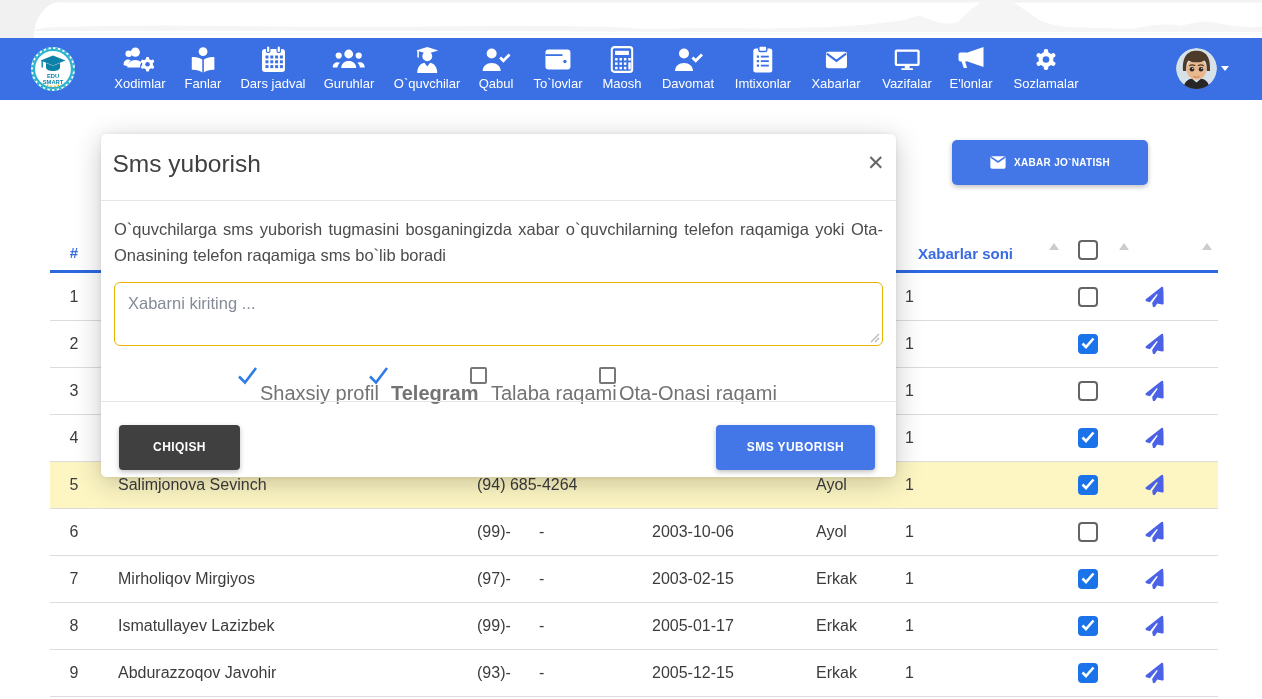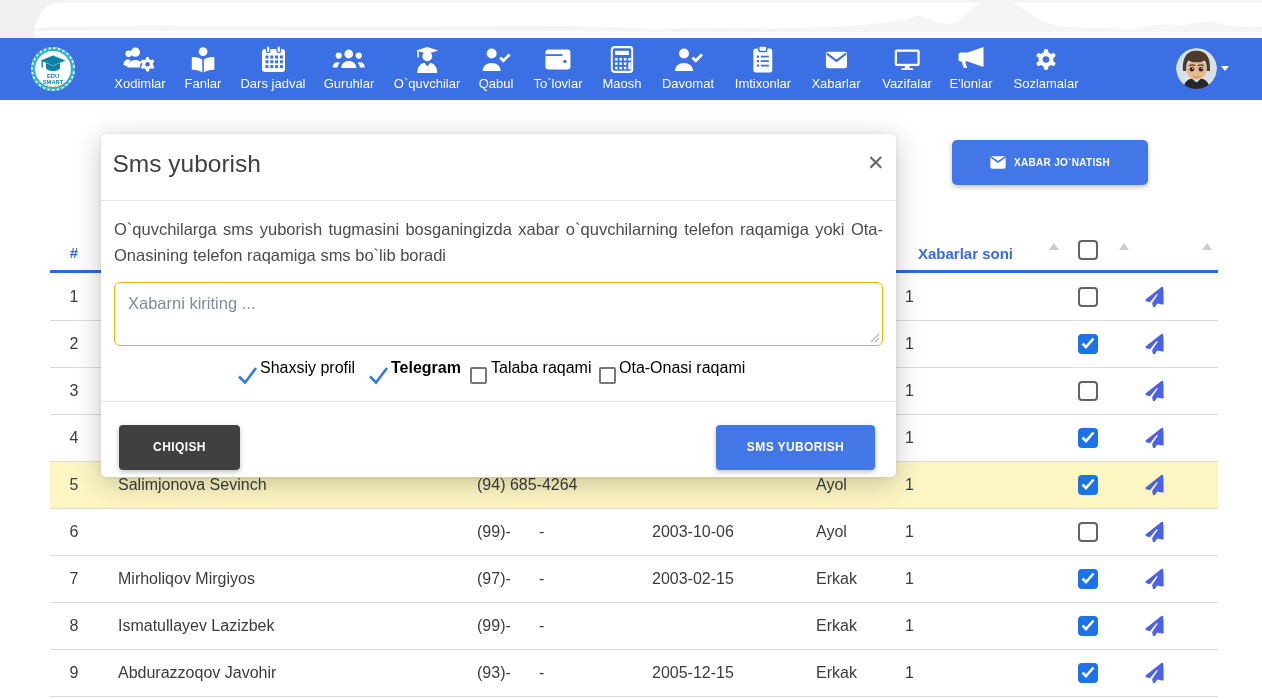--- a/index.html
+++ b/index.html
@@ -48,21 +48,21 @@
 
 #modal { position:absolute; left:101px; top:134px; width:795px; height:343px; background:#fff; border-radius:5px; box-shadow:0 6px 28px rgba(0,0,0,.22), 0 0 4px rgba(0,0,0,.08); }
 #modal .ttl { position:absolute; left:11.5px; top:16px; font-size:24.5px; color:#404040; }
 #modal .cls { position:absolute; left:766px; top:17px; font-size:21px; color:#666; }
 #modal .dv1 { position:absolute; left:0; top:66px; width:795px; height:1px; background:#e5e5e5; }
 #modal .dsc { position:absolute; left:13px; top:82px; width:769px; font-size:16.5px; line-height:26px; color:#4c4c4c; }
 #modal .dsc .j { text-align:justify; height:26px; overflow:hidden; }
 #modal .dsc .j::after { content:""; display:inline-block; width:100%; }
 #modal .ta { position:absolute; left:13px; top:148px; width:769px; height:64px; border:1px solid #eab308; border-radius:6px; }
 #modal .ta .plh { position:absolute; left:13px; top:11px; font-size:16.5px; color:#848b97; }
-#modal .mchk { position:absolute; top:225px; height:22px; font-size:16px; color:#000000; }
+#modal .mchk { position:absolute; top:248px; height:22px; font-size:20px; color:#737373; }
 #modal .mcb { position:absolute; top:233px; width:17px; height:17px; border:2px solid #777; border-radius:2px; }
 #modal .dv2 { position:absolute; left:0; top:267px; width:795px; height:1px; background:#e5e5e5; }
 .mbtn { position:absolute; top:291px; height:45px; border-radius:4px; color:#fff; font-weight:bold; font-size:12px; text-align:center; line-height:45px; letter-spacing:.4px; box-shadow:0 2px 5px rgba(0,0,0,.25); }
 #btn-or { left:18px; width:121px; background:#404040; }
 #btn-bl { left:615px; width:159px; background:#4377e8; }
 </style>
 </head>
 <body>
 <div id="app">
   <div id="strip"><svg width="1262" height="38" viewBox="0 0 1262 38">
@@ -421,20 +421,21 @@
       </div>
       <svg class="pl" width="20" height="19" viewBox="0 0 512 512" preserveAspectRatio="none">
         <path fill="#4b61e6" d="M498.1 5.6c10.1 7 15.4 19.1 13.5 31.2l-64 416c-1.5 9.7-7.4 18.2-16 23s-18.9 5.4-28 1.6L284 427.7l-68.5 74.1c-8.9 9.7-22.9 12.9-35.2 8.1S160 493.2 160 480V396.4c0-4 1.5-7.8 4.2-10.7L331.8 202.8c5.8-6.3 5.6-16-.4-22s-15.7-6.4-22-.7L106 360.8 17.7 316.6C7.1 311.3.2 300.7 0 288.9s6.1-22.8 16.5-28.5l448-256c10.7-6.1 23.9-5.5 34 1.6z"></path>
       </svg>
     </div>
   <div class="row" style="top:603px;">
       <div class="num">8</div>
       <div class="nm">Ismatullayev Lazizbek</div>
       <div class="ph">(99)-</div>
       <div class="ph2">-</div>
+      <div class="dt">2005-01-17</div>
       <div class="gn">Erkak</div>
       <div class="sn">1</div>
       <div class="cbc">
         <svg width="14" height="12" viewBox="0 0 14 12">
           <path d="M1.5 6.5 L5 10 12.5 1.5" stroke="#fff" stroke-width="2.6" fill="none"></path>
         </svg>
       </div>
       <svg class="pl" width="20" height="19" viewBox="0 0 512 512" preserveAspectRatio="none">
         <path fill="#4b61e6" d="M498.1 5.6c10.1 7 15.4 19.1 13.5 31.2l-64 416c-1.5 9.7-7.4 18.2-16 23s-18.9 5.4-28 1.6L284 427.7l-68.5 74.1c-8.9 9.7-22.9 12.9-35.2 8.1S160 493.2 160 480V396.4c0-4 1.5-7.8 4.2-10.7L331.8 202.8c5.8-6.3 5.6-16-.4-22s-15.7-6.4-22-.7L106 360.8 17.7 316.6C7.1 311.3.2 300.7 0 288.9s6.1-22.8 16.5-28.5l448-256c10.7-6.1 23.9-5.5 34 1.6z"></path>
       </svg>

